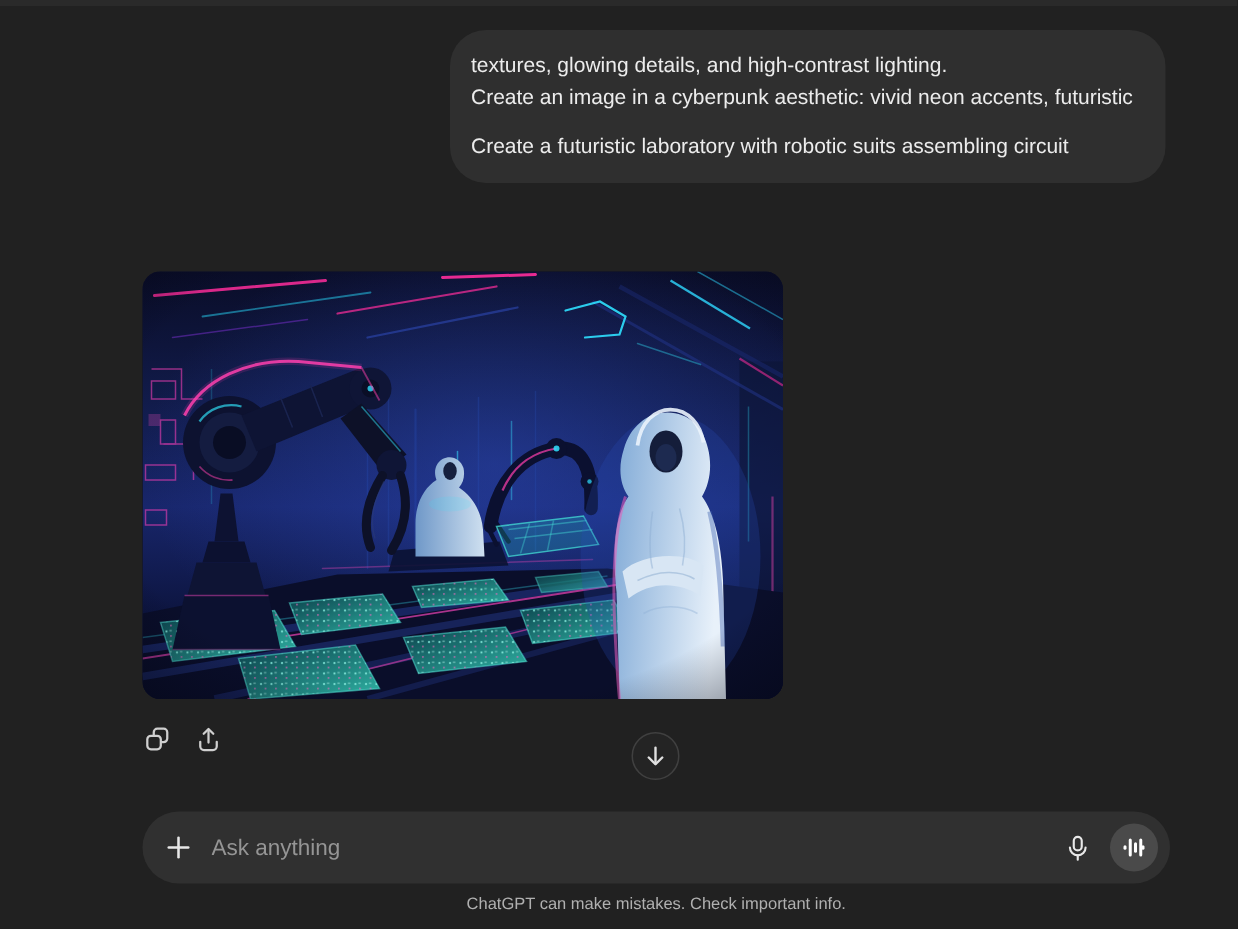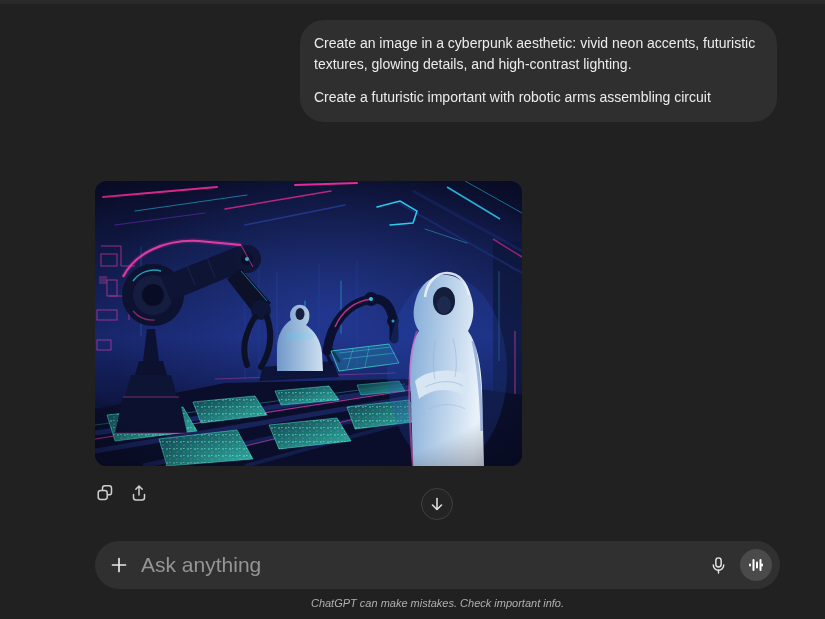--- a/index.html
+++ b/index.html
@@ -59,48 +59,48 @@
     padding: 0 8px 0 8px;
   }
   .composer .round-btn {
     width: 32px; height: 32px; border-radius: 50%;
     border: none; background: transparent; color: #e8e8e8;
     display: flex; align-items: center; justify-content: center;
     cursor: pointer; flex: none;
   }
   .composer input {
     flex: 1; height: 100%; border: none; outline: none; background: transparent;
-    color: #ececec; font-size: 21px; margin-left: 6px;
+    color: #ececec; font-size: 15px; margin-left: 6px;
     font-family: "Liberation Sans", "DejaVu Sans", sans-serif;
   }
   .composer input::placeholder { color: #959595; }
   .voice-btn {
     width: 32px; height: 32px; border-radius: 50%; border: none;
     background: #4a4a4a; color: #ffffff;
     display: flex; align-items: center; justify-content: center;
     cursor: pointer; flex: none; margin-left: 6px;
   }
   
   .footer-note {
     position: absolute; left: 95px; top: 597px; width: 685px;
-    text-align: center; font-size: 11px; color: #b0b0b0; font-style: italic;
+    text-align: center; font-size: 11px; color: #b0b0b0;
   }
 </style>
 </head>
 <body>
 
 <div class="top-strip"></div>
 
 <div class="user-bubble">
   <div class="para">
+    <span class="line">textures, glowing details, and high-contrast lighting.</span>
     <span class="line">Create an image in a cyberpunk aesthetic: vivid neon accents, futuristic</span>
-    <span class="line">textures, glowing details, and high-contrast lighting.</span>
   </div>
   <div class="para">
-    <span class="line">Create a futuristic important with robotic arms assembling circuit</span>
+    <span class="line">Create a futuristic laboratory with robotic suits assembling circuit</span>
   </div>
 </div>
 
 <div class="gen-image" role="img" aria-label="AI-generated cyberpunk laboratory scene: dark robotic arms assembling glowing teal circuit boards on a conveyor, hooded workers in white clean suits monitoring the process, neon pink and cyan lighting on deep blue background">
   <svg width="427" height="285" viewBox="0 0 427 285">
     <defs>
       <linearGradient id="bgG" x1="0" y1="0" x2="0" y2="1">
         <stop offset="0" stop-color="#0a0d28"></stop>
         <stop offset="0.3" stop-color="#111b4a"></stop>
         <stop offset="0.55" stop-color="#18266b"></stop>

